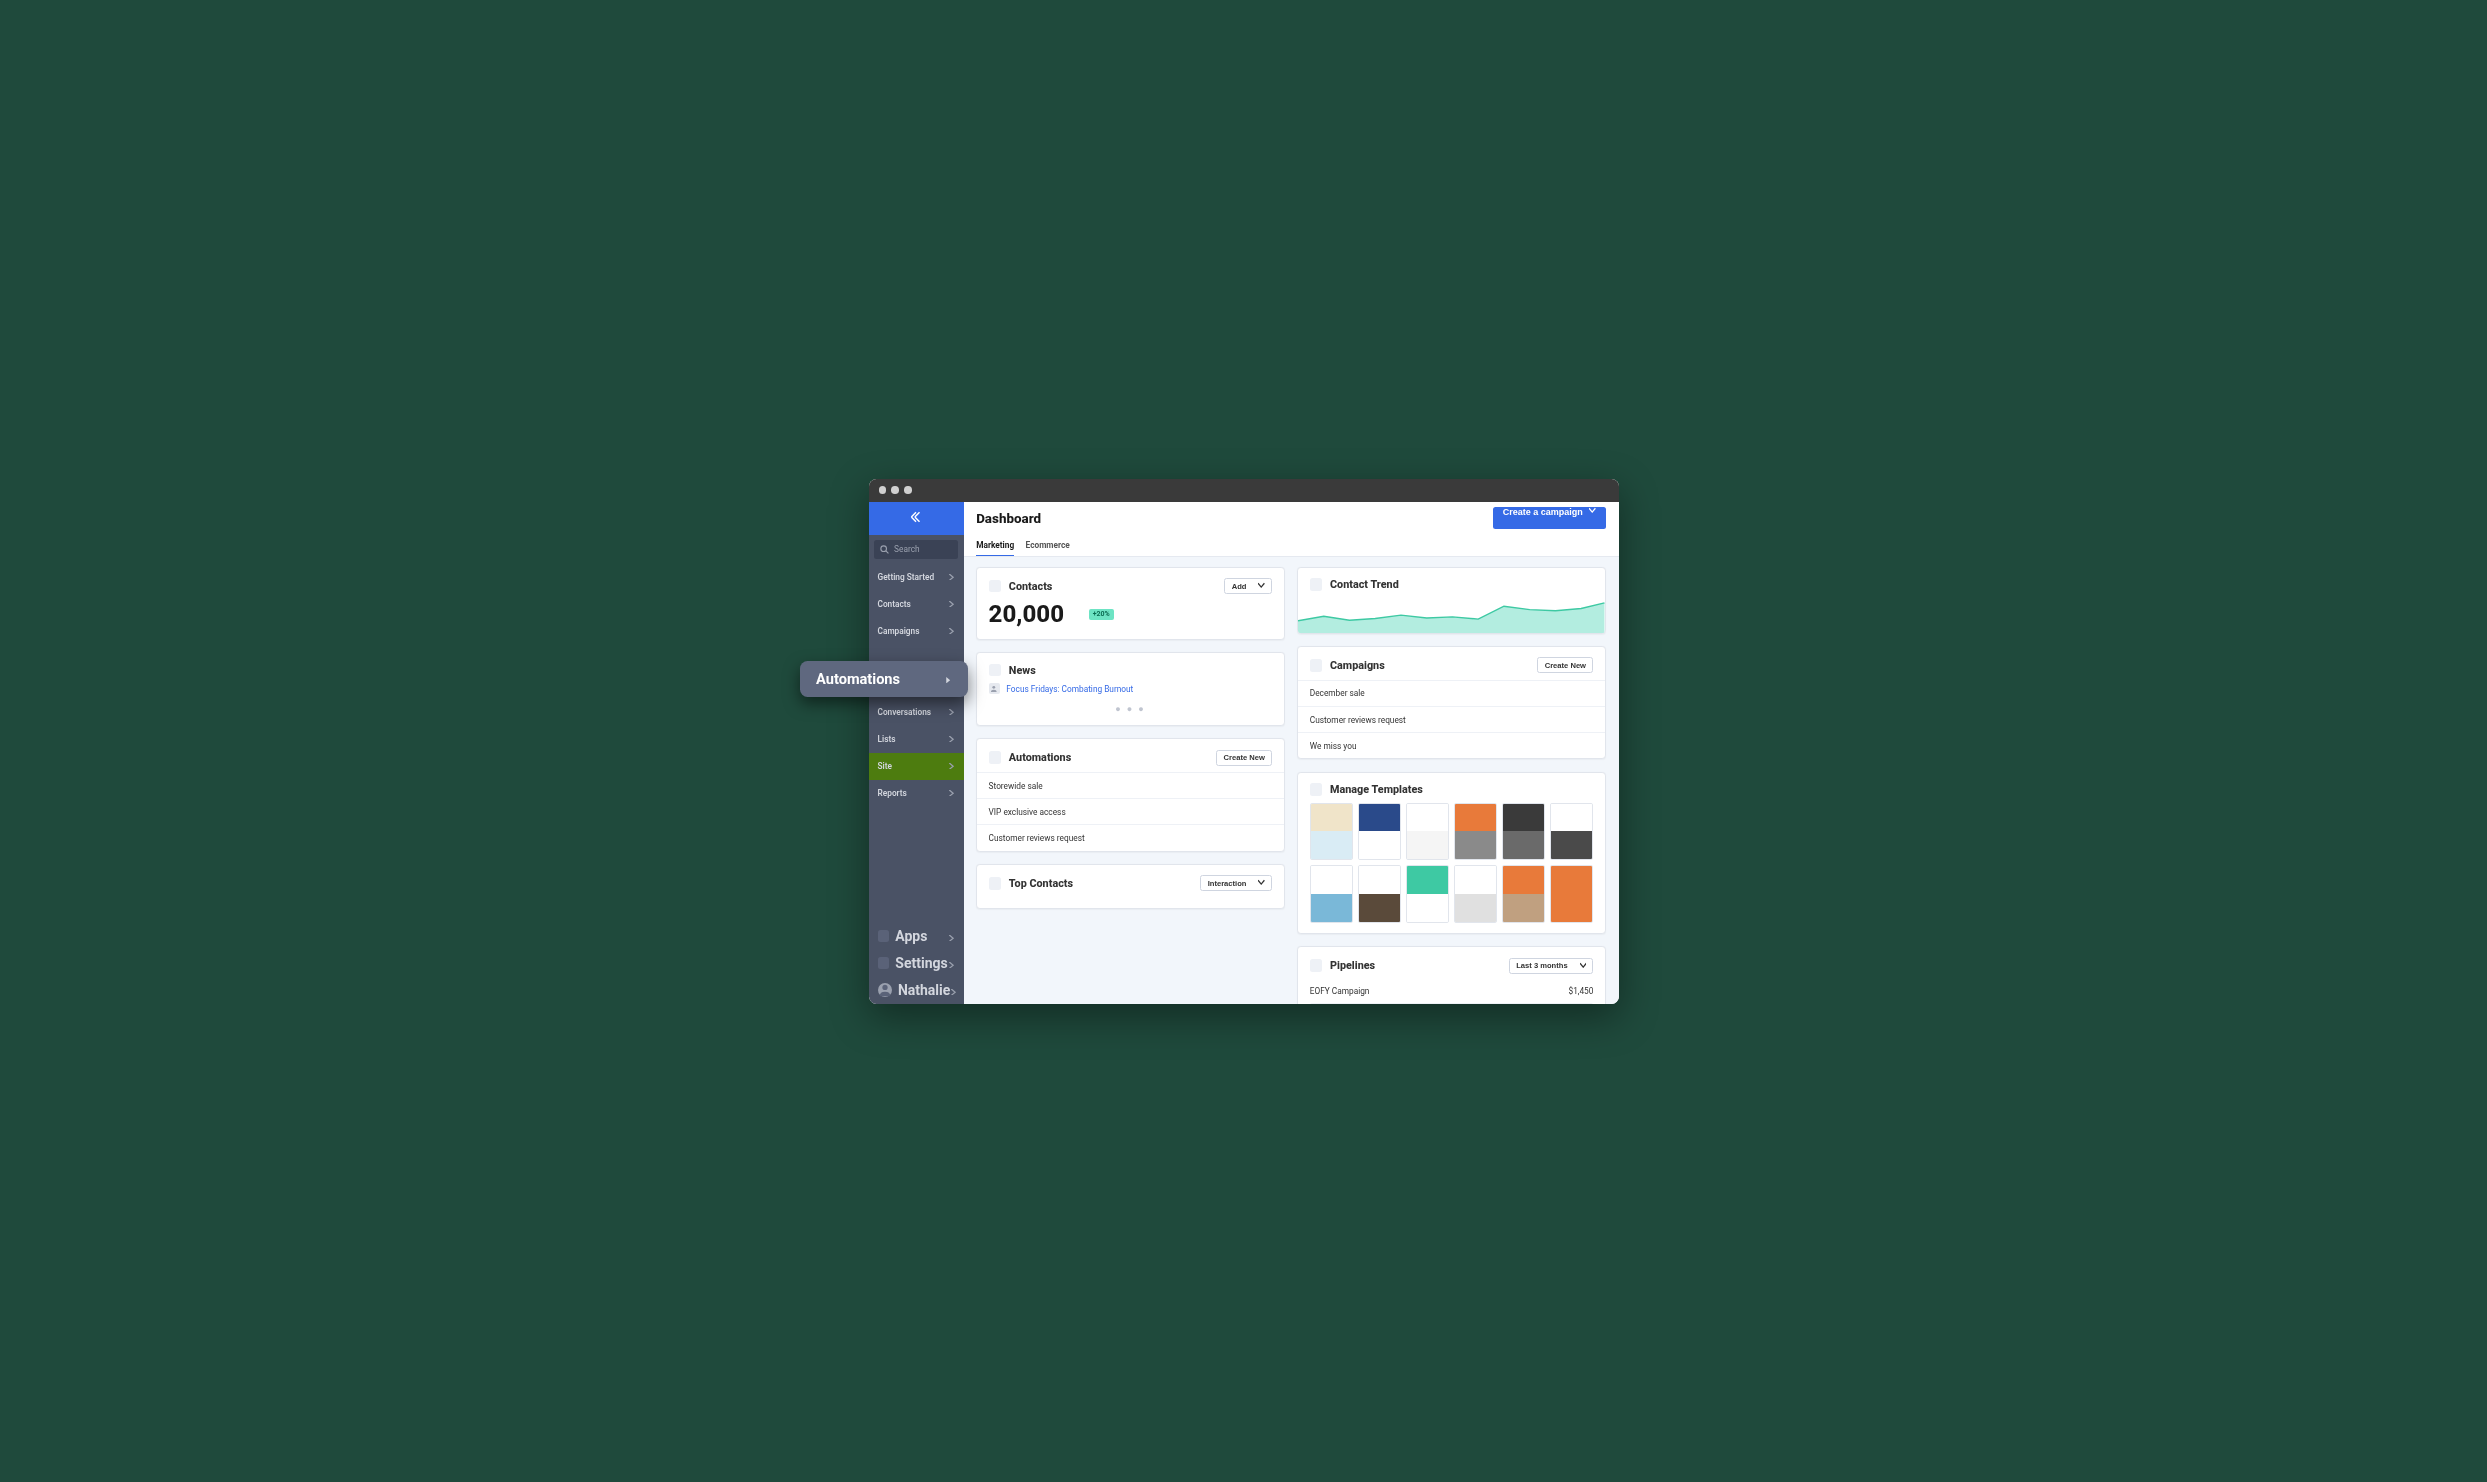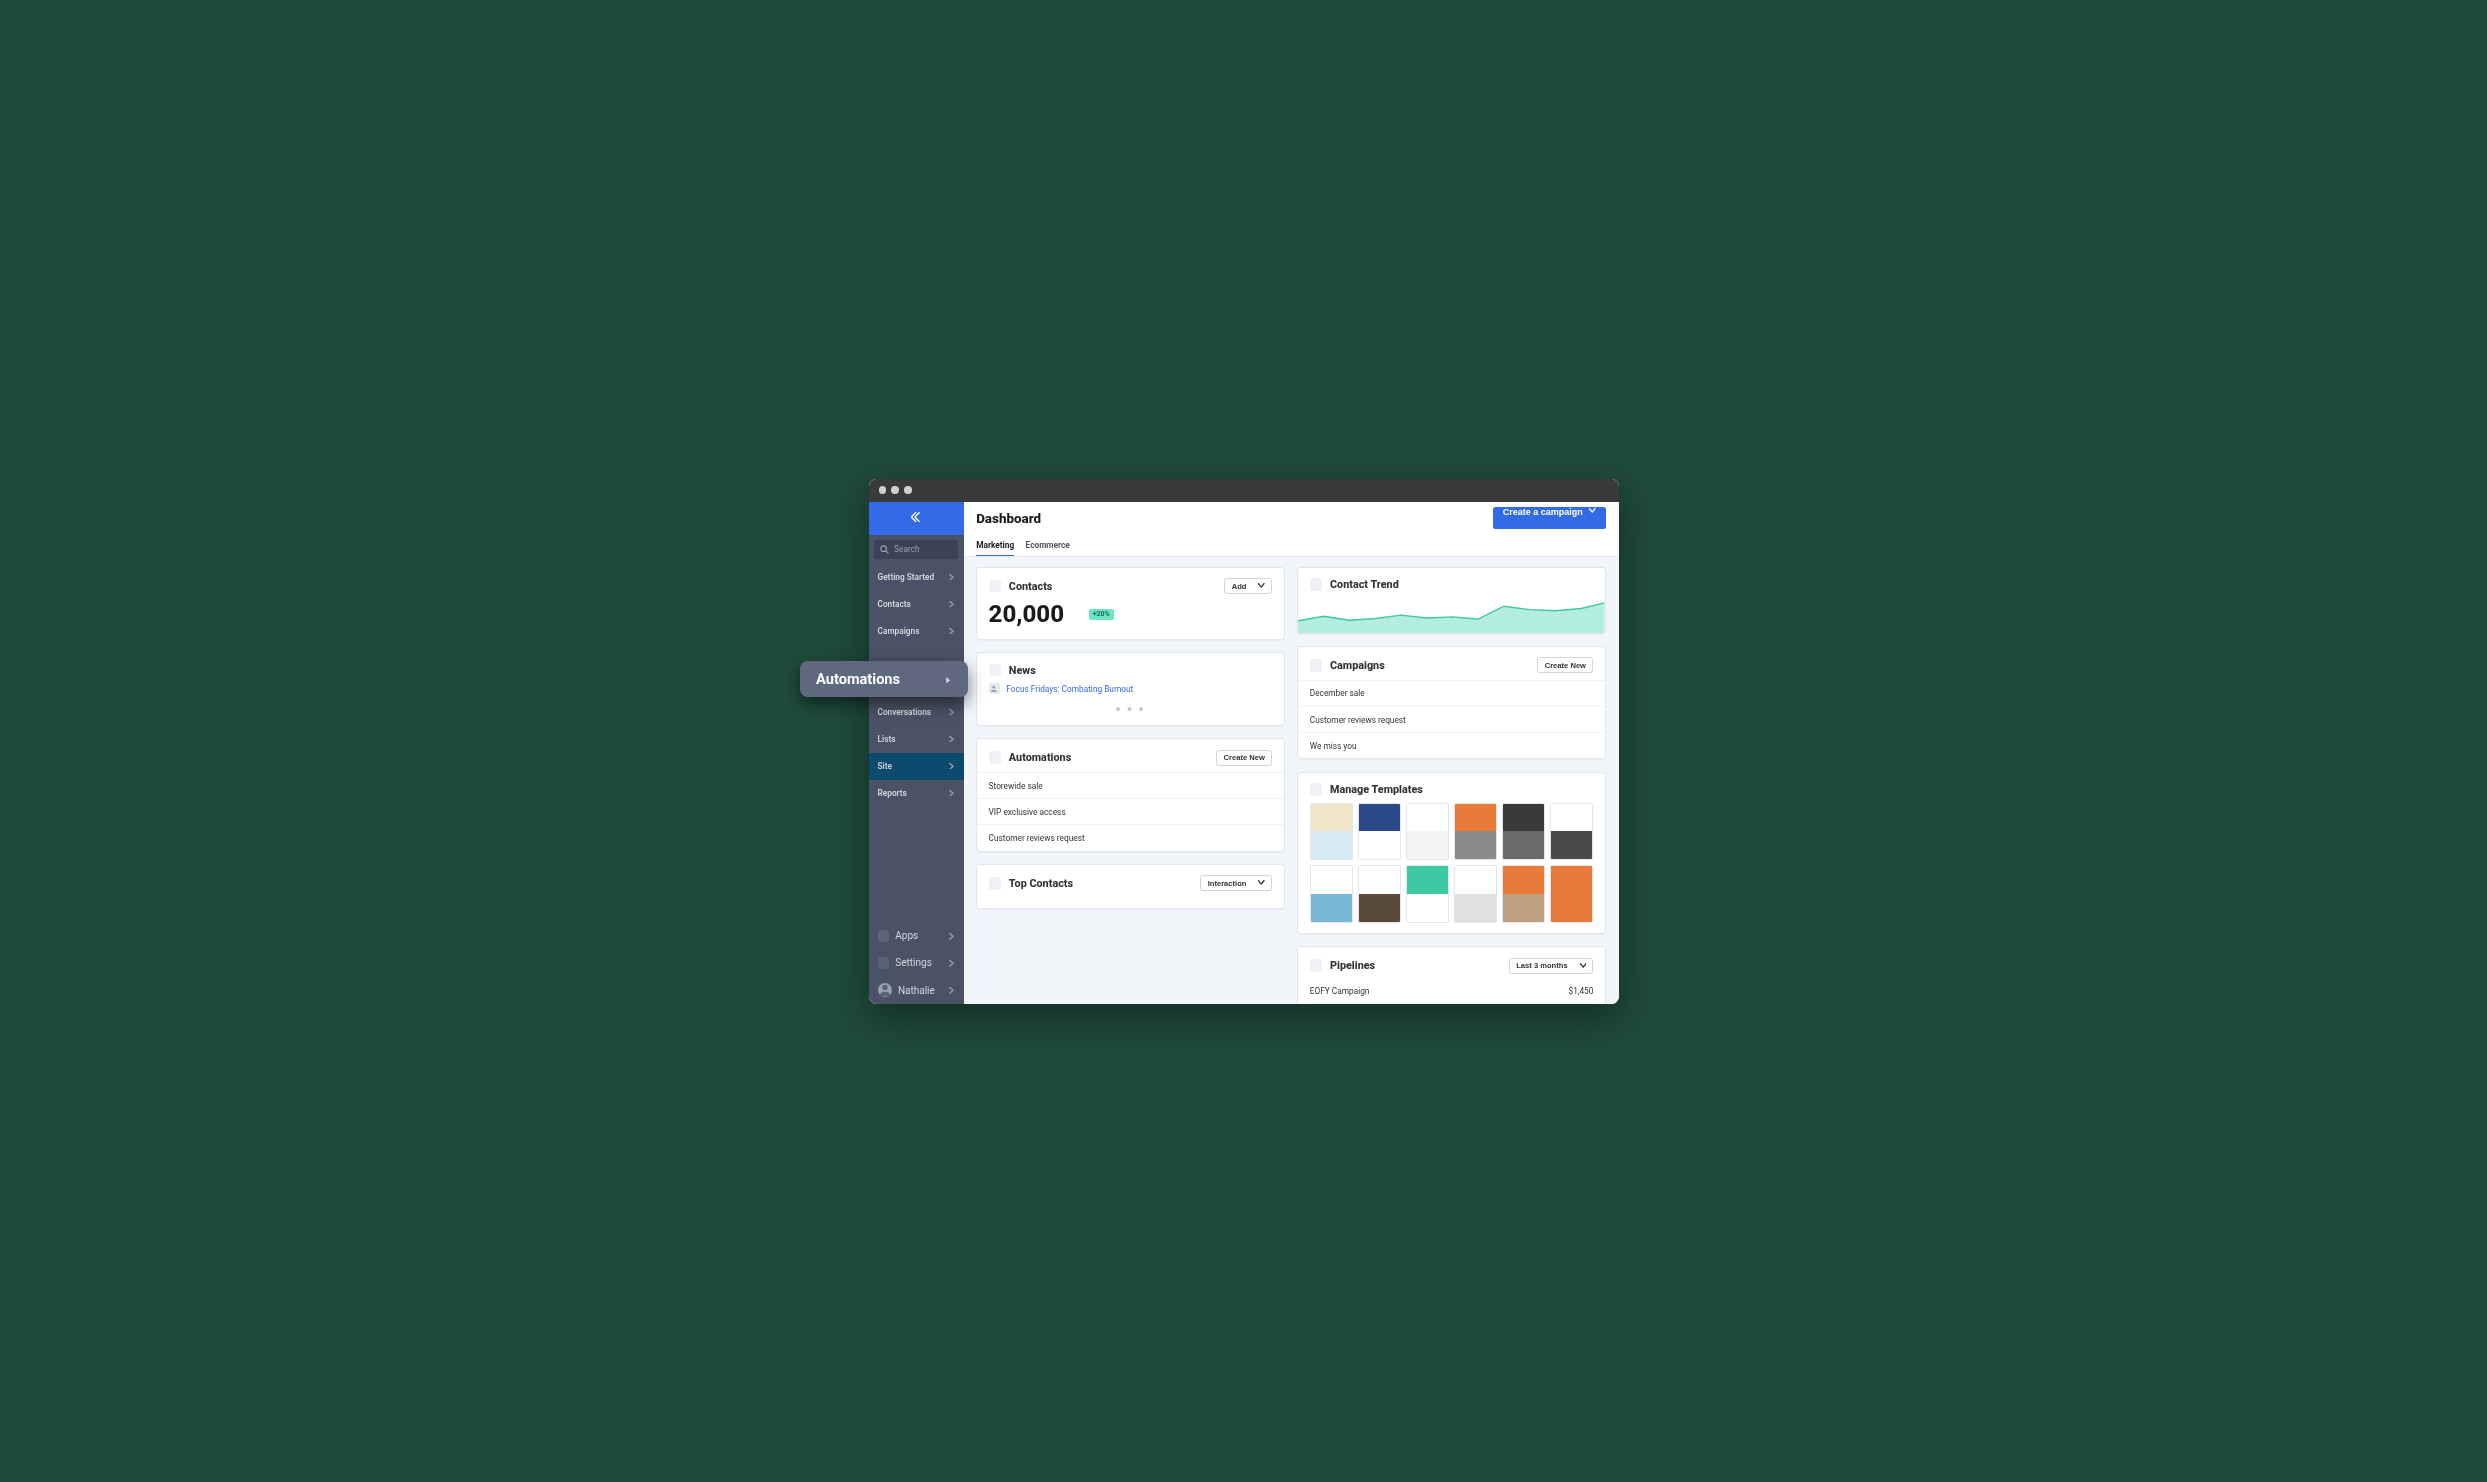--- a/index.html
+++ b/index.html
@@ -65,24 +65,24 @@
   height: 27px;
   display: flex;
   align-items: center;
   justify-content: space-between;
   padding: 0 9px;
   color: #d3d6de;
   font-size: 8.3px;
   font-weight: 600;
   cursor: pointer;
 }
-.nav-item.active { background: #0c4a6e; }
+.nav-item.active { background: #4d7c0f; }
 .nav-item .chev { color: #9aa0ae; }
 .nav-spacer { flex: 1; }
-.nav-footer .nav-item { font-weight: 400; font-size: 10px; }
+.nav-footer .nav-item { font-weight: 700; font-size: 14px; }
 .nav-footer .sq { width: 11.4px; height: 11.4px; background: #5a6278; border-radius: 2.5px; margin-right: 6.4px; flex-shrink: 0; }
 .nav-footer .avatar-circle { width: 14px; height: 14px; border-radius: 50%; background: #9aa0ae; margin-right: 6.4px; display: flex; align-items: center; justify-content: center; }
 .nav-footer .row { display: flex; align-items: center; }
 .main { flex: 1; background: #f2f6fb; overflow: auto; border-radius: 0 0 7.6px 0; }
 .header-bar {
   background: #fff;
   height: 33px;
   display: flex;
   align-items: center;
   justify-content: space-between;

